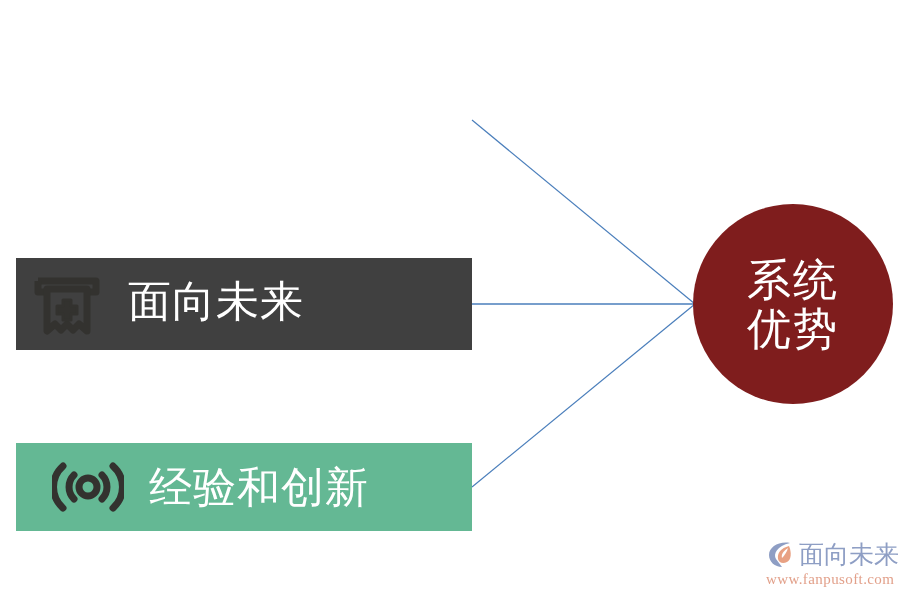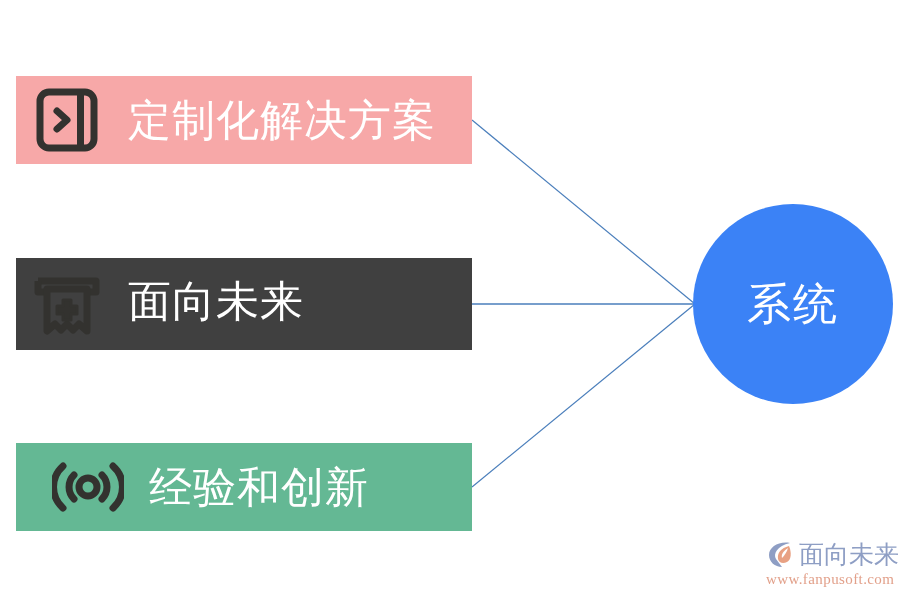--- a/index.html
+++ b/index.html
@@ -63,21 +63,21 @@
   }
 
   
   #hub {
     position: absolute;
     left: 693px;
     top: 204px;
     width: 200px;
     height: 200px;
     border-radius: 50%;
-    background: #3b82f6;
+    background: #7f1d1d;
     display: flex;
     flex-direction: column;
     align-items: center;
     justify-content: center;
   }
   .hub-line {
     color: #ffffff;
     font-size: 44px;
     line-height: 1.12;
     letter-spacing: 2px;
@@ -126,30 +126,20 @@
 <body>
 
 <div id="canvas">
 
   <svg id="connectors" viewBox="0 0 900 600" width="900" height="600">
     <line x1="472" y1="120" x2="695" y2="304" stroke="#4a7ebb" stroke-width="1.2"></line>
     <line x1="472" y1="304" x2="695" y2="304" stroke="#4a7ebb" stroke-width="1.6"></line>
     <line x1="472" y1="487" x2="695" y2="304" stroke="#4a7ebb" stroke-width="1.2"></line>
   </svg>
 
-  <div class="feature-bar bar-1">
-    <div class="bar-icon">
-      <svg width="68" height="68" viewBox="0 0 68 68" fill="none">
-        <rect x="7" y="6" width="54" height="56" rx="9" ry="9" stroke="#33322f" stroke-width="7"></rect>
-        <line x1="47.5" y1="9" x2="47.5" y2="59" stroke="#33322f" stroke-width="7"></line>
-        <polyline points="24,25 34,34 24,43" stroke="#33322f" stroke-width="7" stroke-linecap="round" stroke-linejoin="round" fill="none"></polyline>
-      </svg>
-    </div>
-    <div class="bar-label">定制化解决方案</div>
-  </div>
 
   <div class="feature-bar bar-2">
     <div class="bar-icon">
       <svg width="70" height="70" viewBox="0 0 70 70" fill="none">
         <path d="M6 12 h58 v11 h-10" stroke="#33322f" stroke-width="7" stroke-linejoin="round" stroke-linecap="butt" fill="none"></path>
         <path d="M6 12 v11 h10" stroke="#33322f" stroke-width="7" stroke-linejoin="round" fill="none"></path>
         <path d="M15 20 h40 v42 l-8,-7 -6,6 -6,-6 -6,6 -6,-6 -8,7 z" stroke="#33322f" stroke-width="7" stroke-linejoin="round" fill="none"></path>
         <path d="M31 31 h8 v6 h6 v8 h-6 v6 h-8 v-6 h-6 v-8 h6 z" fill="#33322f" stroke="#33322f" stroke-width="3" stroke-linejoin="round"></path>
       </svg>
     </div>
@@ -164,20 +154,21 @@
         <path d="M50 19 a17 17 0 0 1 0 24" stroke="#33322f" stroke-width="7" stroke-linecap="round" fill="none"></path>
         <path d="M11 10 a28 28 0 0 0 0 42" stroke="#33322f" stroke-width="7" stroke-linecap="round" fill="none"></path>
         <path d="M61 10 a28 28 0 0 1 0 42" stroke="#33322f" stroke-width="7" stroke-linecap="round" fill="none"></path>
       </svg>
     </div>
     <div class="bar-label">经验和创新</div>
   </div>
 
   <div id="hub">
     <div class="hub-line">系统</div>
+    <div class="hub-line">优势</div>
   </div>
 
   <div id="brand">
     <div id="brand-row">
       <div id="brand-mark">
         <svg width="30" height="30" viewBox="0 0 30 30" fill="none">
           <path d="M24 4 C13 2 3 8 3 16 C3 23 9 28 16 28 L10 20 C7 15 11 7 24 4 Z" fill="#8e9ec4"></path>
           <path d="M23 7 C15 9 11 14 12 20 C13 24 17 25 21 23 C25 21 26 14 23 7 Z" fill="#e8a183"></path>
           <path d="M22 9 C17 12 15 16 16 19 C18 17 21 13 22 9 Z" fill="#ffffff"></path>
         </svg>

